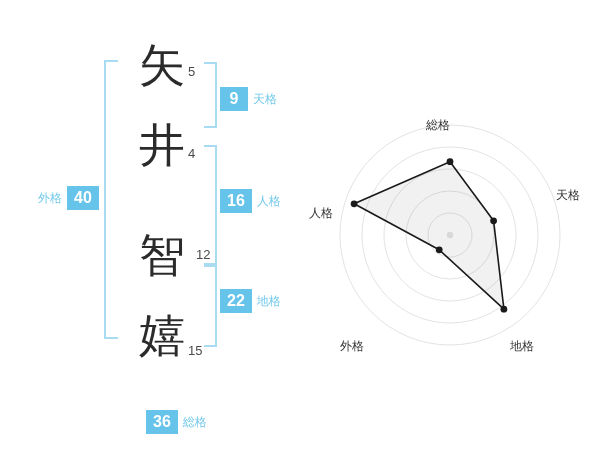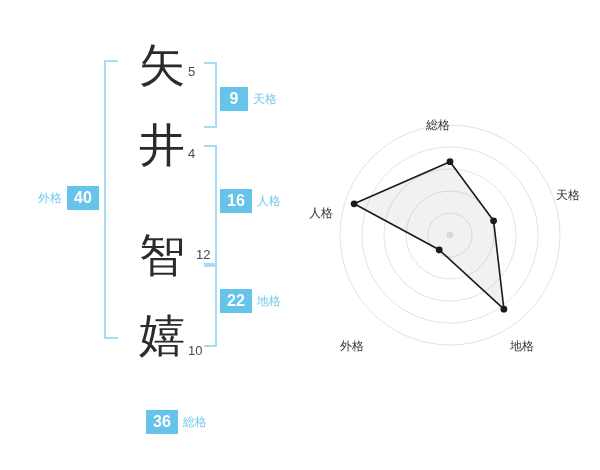--- a/index.html
+++ b/index.html
@@ -112,21 +112,21 @@
     <div class="kanji" style="left:132px; top:42px;">矢</div>
     <div class="stroke-num" style="left:188px; top:64px;">5</div>
 
     <div class="kanji" style="left:132px; top:122px;">井</div>
     <div class="stroke-num" style="left:188px; top:146px;">4</div>
 
     <div class="kanji" style="left:132px; top:232px;">智</div>
     <div class="stroke-num" style="left:188px; top:247px;margin-left:8px;">12</div>
 
     <div class="kanji" style="left:132px; top:312px;">嬉</div>
-    <div class="stroke-num" style="left:188px; top:343px;">10</div>
+    <div class="stroke-num" style="left:188px; top:343px;">15</div>
 
     <div class="bracket" style="left:204px; top:62px; width:11px; height:62px;"></div>
     <div class="kaku-box" style="left:220px; top:87px;">
       <span class="kaku-val">9</span>
       <span class="kaku-label">天格</span>
     </div>
 
     <div class="bracket" style="left:204px; top:145px; width:11px; height:118px;"></div>
     <div class="kaku-box" style="left:220px; top:189px;">
       <span class="kaku-val">16</span>

